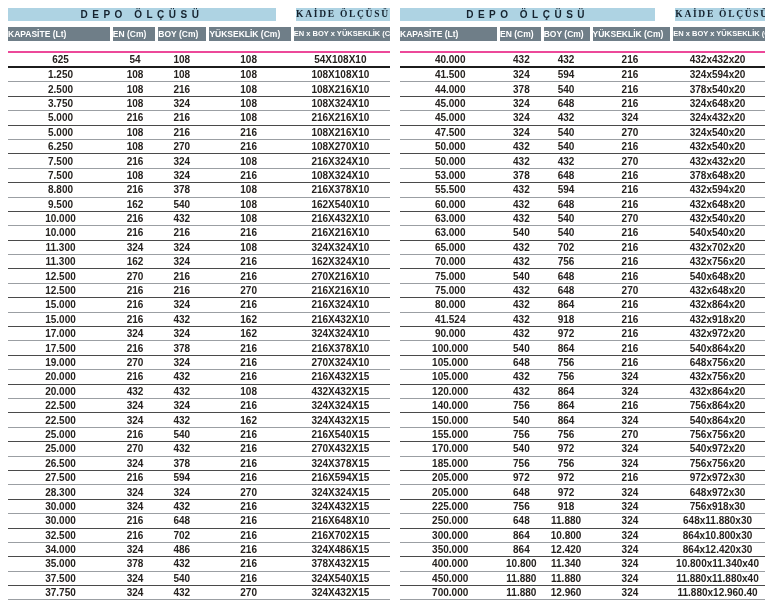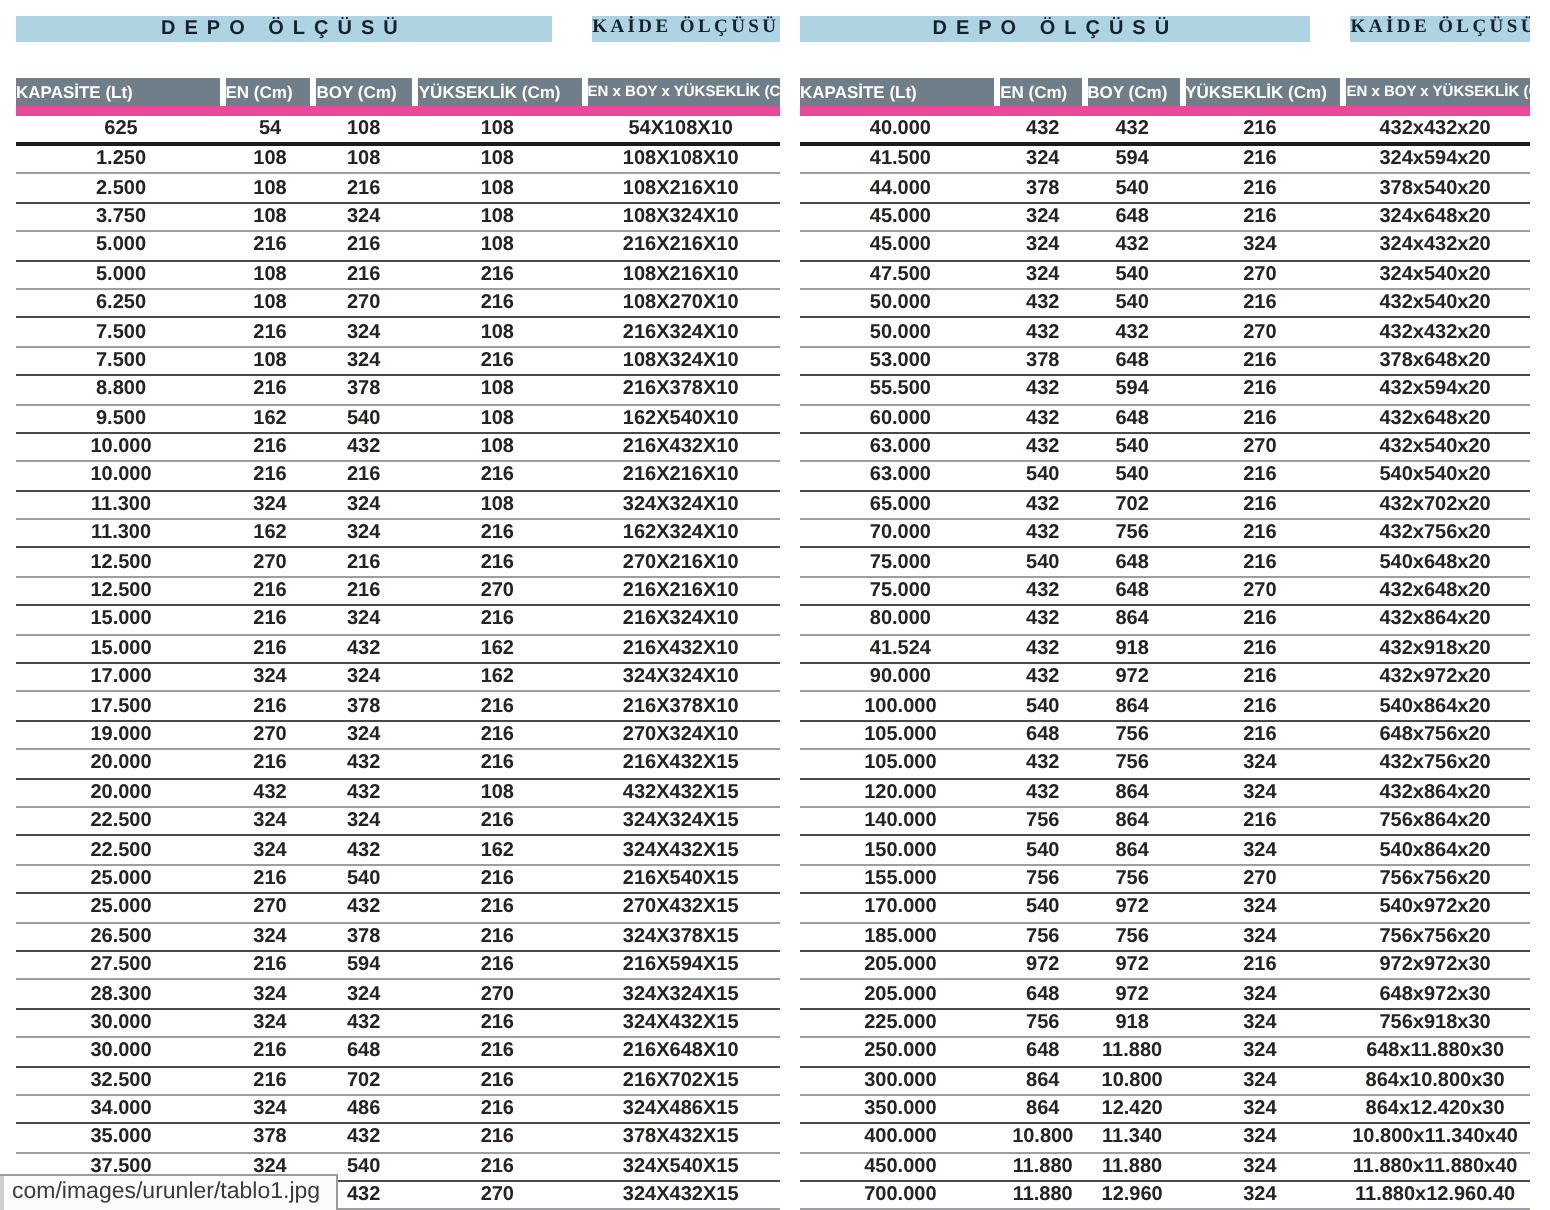--- a/index.html
+++ b/index.html
@@ -12,38 +12,38 @@
   html,body{margin:0;padding:0;}
   body{
     width:775px;height:605px;background:var(--page-bg);
     font-family:"Liberation Sans",sans-serif;overflow:hidden;
   }
   .stage{position:relative;width:775px;height:605px;background:var(--page-bg);overflow:hidden;}
   .tbl{position:absolute;top:8px;}
   .tbl-left{left:8px;width:382px;}
   .tbl-right{left:400px;width:365px;}
 
-  .band-row{display:flex;gap:20px;height:13px;margin-bottom:18px;}
+  .band-row{display:flex;gap:20px;height:13px;margin-bottom:6px;}
   .band{
     background:var(--band-bg);color:var(--band-text);
     font-weight:bold;font-size:10px;line-height:13px;text-align:center;
     white-space:nowrap;overflow:hidden;
   }
   .band-depo{flex:74 0 0;letter-spacing:0.45em;}
   .band-kaide{flex:26 0 0;letter-spacing:0.18em;font-size:9.5px;font-family:Liberation Serif, serif;}
 
   .colhead-row{display:flex;gap:3px;height:14px;}
   .colhead{
     background:var(--colhead-bg);color:var(--colhead-text);
     font-weight:bold;font-size:8.5px;line-height:14px;
     white-space:nowrap;overflow:hidden;
   }
   .colhead.c4{font-size:7.5px;}
 
-  .rows{margin-top:0;border-top:5px solid #ec4899;}
+  .rows{margin-top:10px;border-top:2px solid #ec4899;}
   .row{display:flex;height:14.4px;align-items:center;}
   .row{border-bottom:1px solid var(--sep-dark);}
   .row:nth-child(even){border-bottom-color:var(--sep-light);}
   .row:first-child{border-bottom-width:2px;border-bottom-color:#1c1c1c;height:15px;}
   .cell{
     color:var(--row-text);font-weight:bold;font-size:10px;
     text-align:center;white-space:nowrap;overflow:hidden;
   }
   .c0{flex:27.5 0 0;}
   .c1{flex:11.5 0 0;}
@@ -622,15 +622,14 @@
         <div class="row">
           <div class="cell c0">700.000</div>
           <div class="cell c1">11.880</div>
           <div class="cell c2">12.960</div>
           <div class="cell c3">324</div>
           <div class="cell c4">11.880x12.960.40</div>
         </div>
       </div>
   </div>
 
-  <div class="status-tooltip">com/images/urunler/tablo1.jpg</div>
 
 </div>
 
 </body></html>

